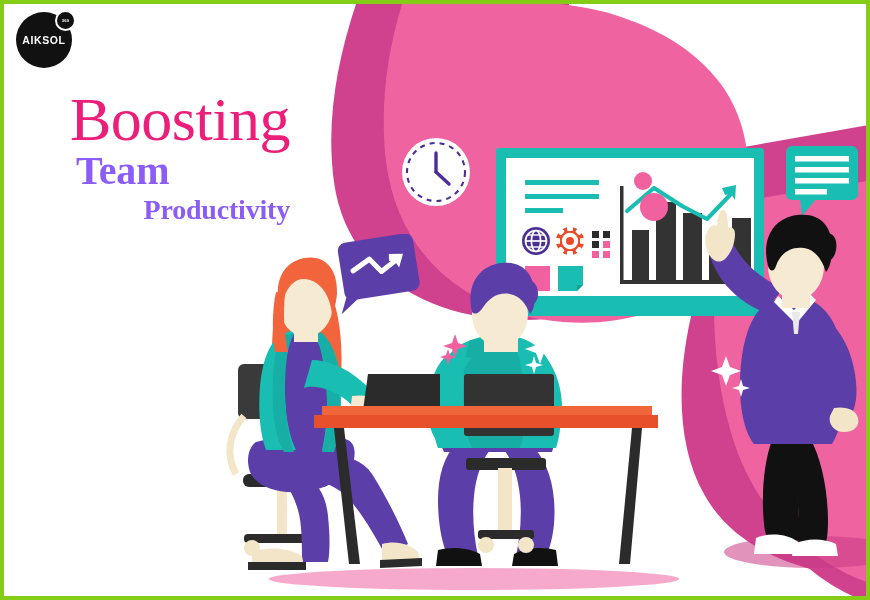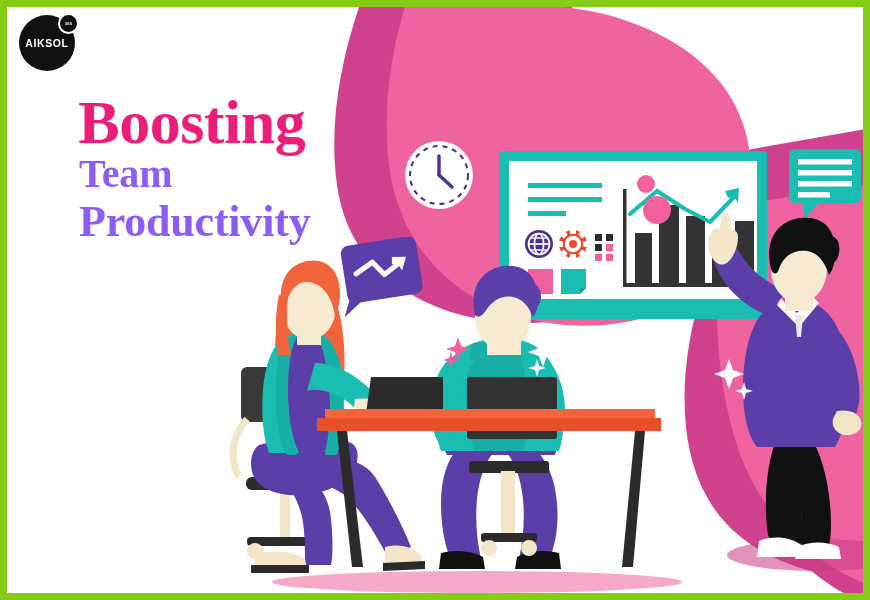--- a/index.html
+++ b/index.html
@@ -1,19 +1,19 @@
 <!DOCTYPE html>
 <html><head>
 <meta charset="utf-8">
 <style>
   html,body{margin:0;padding:0;background:#ffffff;}
   body{font-family:"Liberation Sans",sans-serif;}
   #canvas{
     position:relative;width:870px;height:600px;overflow:hidden;
-    background:#ffffff;border:7px solid #84cc16;box-sizing:border-box;
+    background:#ffffff;border:4px solid #84cc16;box-sizing:border-box;
   }
   .abs{position:absolute;}
   svg{display:block;}
   
   #brand{position:absolute;left:12px;top:8px;display:flex;align-items:center;gap:12px;z-index:40;}
   #brand-mark{position:relative;width:56px;height:56px;}
   #brand-circle{
     width:56px;height:56px;border-radius:50%;background:#111111;
     display:flex;align-items:center;justify-content:center;
   }
@@ -26,28 +26,28 @@
     background:#111111;border:2px solid #ffffff;display:flex;align-items:center;justify-content:center;
   }
   #brand-badge span{color:#fff;font-size:4.2px;font-weight:bold;letter-spacing:.1px;}
   #brand-name{
     font-family:"DejaVu Sans",sans-serif;font-weight:bold;font-size:37px;color:#111111;
     letter-spacing:-0.6px;line-height:1;
   }
   
   #headline{position:absolute;left:66px;top:86px;z-index:40;}
   #hl-1{
-    font-family:"Liberation Serif",serif;font-weight:bold;font-size:62px;line-height:.94;
-    color:#ED1E79;letter-spacing:-0.5px;text-align:center;
+    font-family:"Liberation Serif",serif;font-weight:normal;font-size:62px;line-height:.94;
+    color:#ED1E79;letter-spacing:-0.5px;
   }
   #hl-2,#hl-3{
     font-family:"Liberation Serif",serif;font-weight:bold;color:#8b5cf6;letter-spacing:-0.2px;
   }
   #hl-2{font-size:40px;line-height:1.14;padding-left:6px;}
-  #hl-3{font-size:44px;line-height:1.12;padding-left:6px;text-align:right;}
+  #hl-3{font-size:28px;line-height:1.12;padding-left:6px;text-align:right;}
 </style>
 </head>
 <body>
 
 <div id="canvas">
 
   <svg class="abs" style="left:0;top:0;" width="870" height="600" viewBox="0 0 870 600">
 
     <path fill="#D0418E" d="M352,0 C332,60 322,120 330,178 C338,236 372,276 430,300
          C470,316 520,320 565,312 L565,0 Z"></path>

